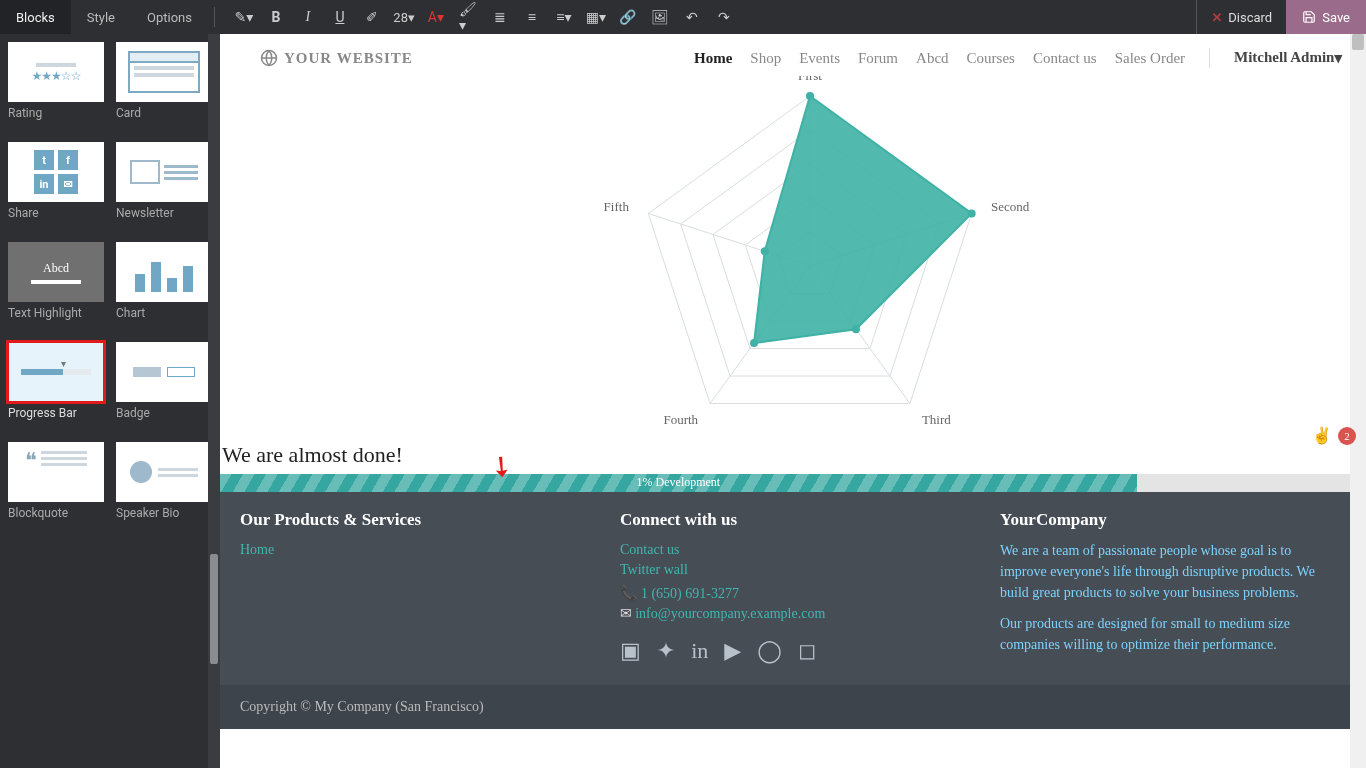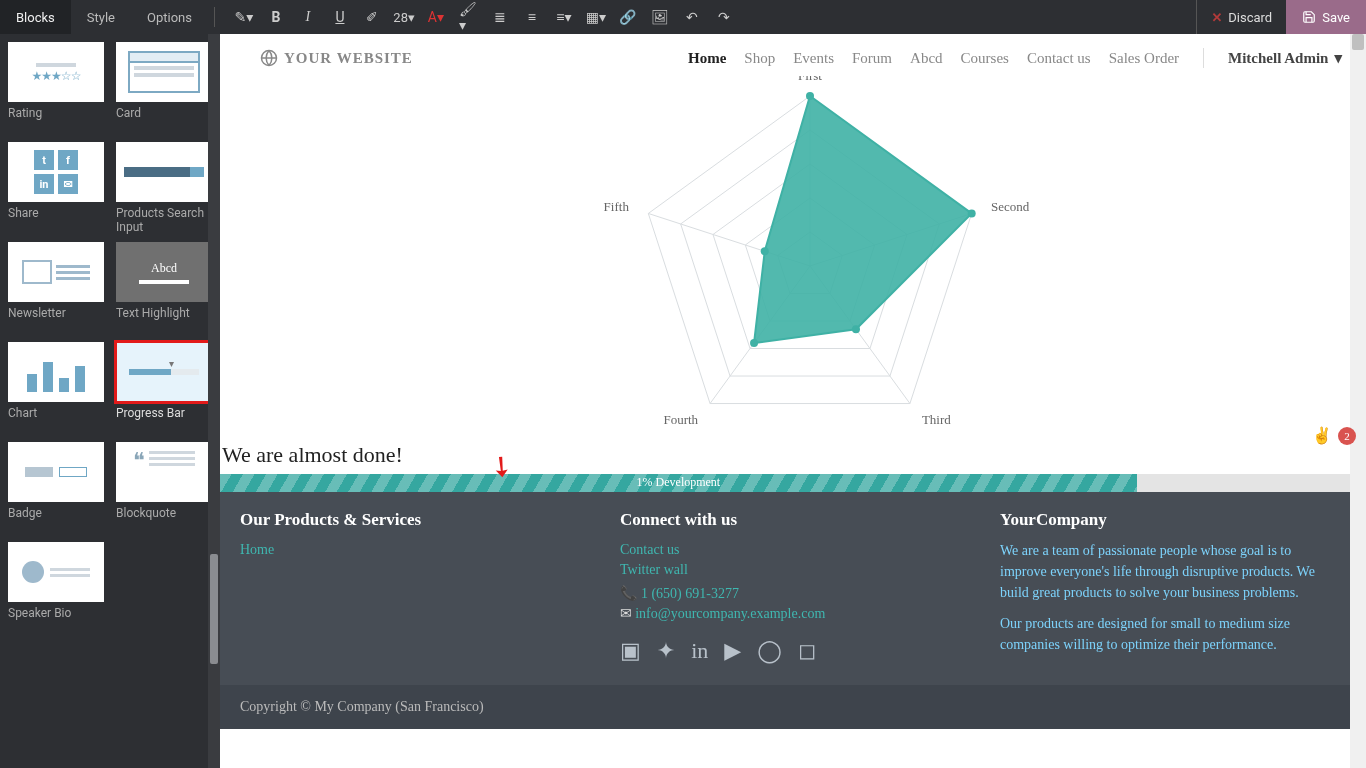--- a/index.html
+++ b/index.html
@@ -95,21 +95,21 @@
 .site-header{
   display:flex; align-items:center; justify-content:space-between;
   padding: 14px 24px 8px 40px; color:#555;
 }
 .brand { display:flex; align-items:center; color:#888; font-weight:700; font-size:15px; letter-spacing:1px;}
 .brand svg { margin-right:6px; }
 .site-nav { display:flex; align-items:center; gap:18px; font-size:15px; color:#888;}
 .site-nav a { color:#888; text-decoration:none; cursor:pointer;}
 .site-nav a.active { color:#222; font-weight:600; }
 .nav-sep { width:1px; height:20px; background:#ddd; margin: 0 6px; }
-.user-menu { color:#444; font-weight:600; display:flex; align-items:center; gap:6px;}
+.user-menu { color:#444; font-weight:600; display:flex; gap:0;}
 
 .chart-area { position: relative; height: 360px; }
 .chart-svg { position:absolute; left:240px; top:0px; }
 
 .arrow { position:absolute; color:#e21a1a; font-size:28px; transform: rotate(40deg); left:490px; top:450px; }
 
 .progress-section { position: relative; padding: 0; }
 .progress-title { font-size: 22px; color:#222; padding: 6px 6px 6px 0px; margin-left: 2px; }
 .progress-bar {
   height: 18px; background: #e4e4e4; position: relative;
@@ -209,26 +209,20 @@
       <div class="block-item">
         <div class="block-thumb">
             <div class="thumb-share">
               <div class="sq">t</div>
               <div class="sq">f</div>
               <div class="sq">in</div>
               <div class="sq">✉</div>
             </div>
           </div>
         <div class="label">Share</div>
-      </div>
-      <div class="block-item">
-        <div class="block-thumb thumb-search">
-            <div class="bar"></div>
-          </div>
-        <div class="label">Products Search Input</div>
       </div>
       <div class="block-item">
         <div class="block-thumb thumb-news">
             <div class="pic"></div>
             <div class="lines">
               <div class="l"></div>
               <div class="l"></div>
               <div class="l"></div>
             </div>
           </div>

